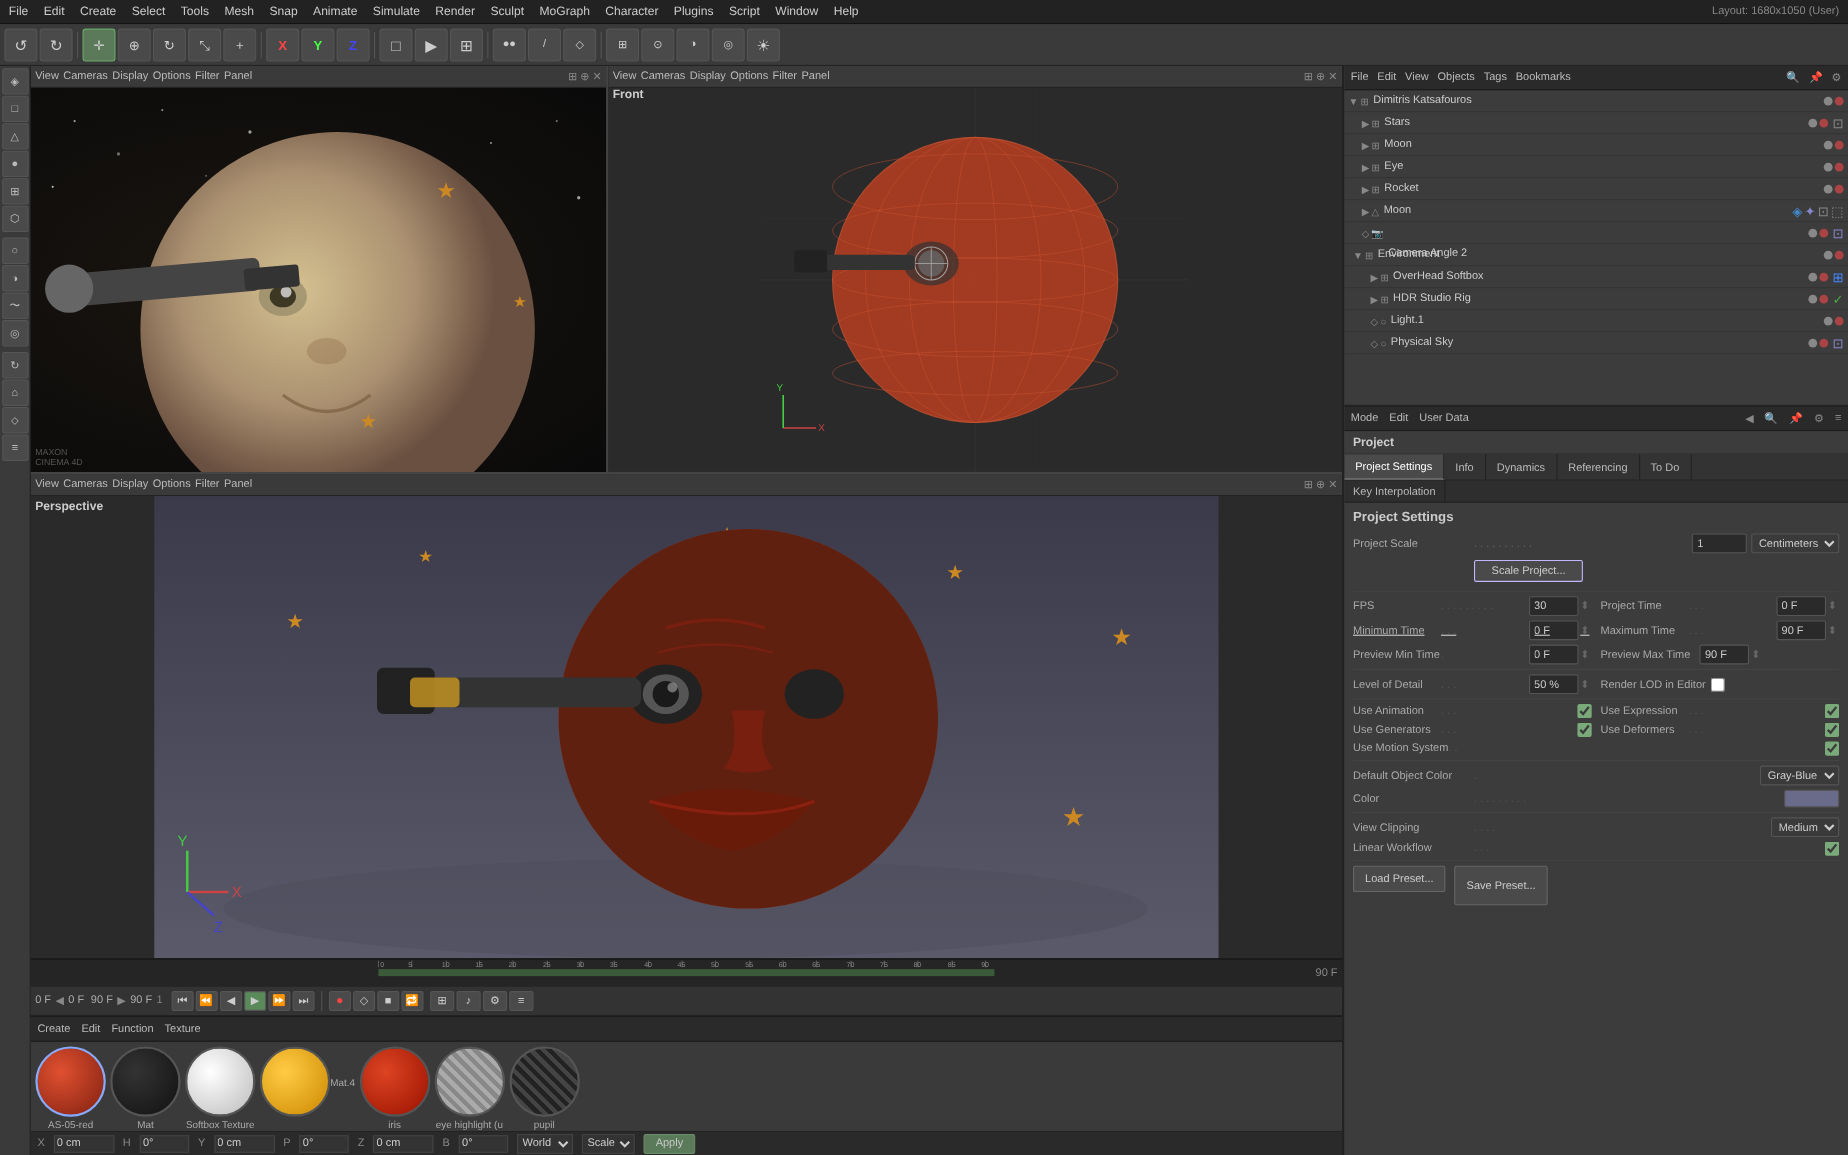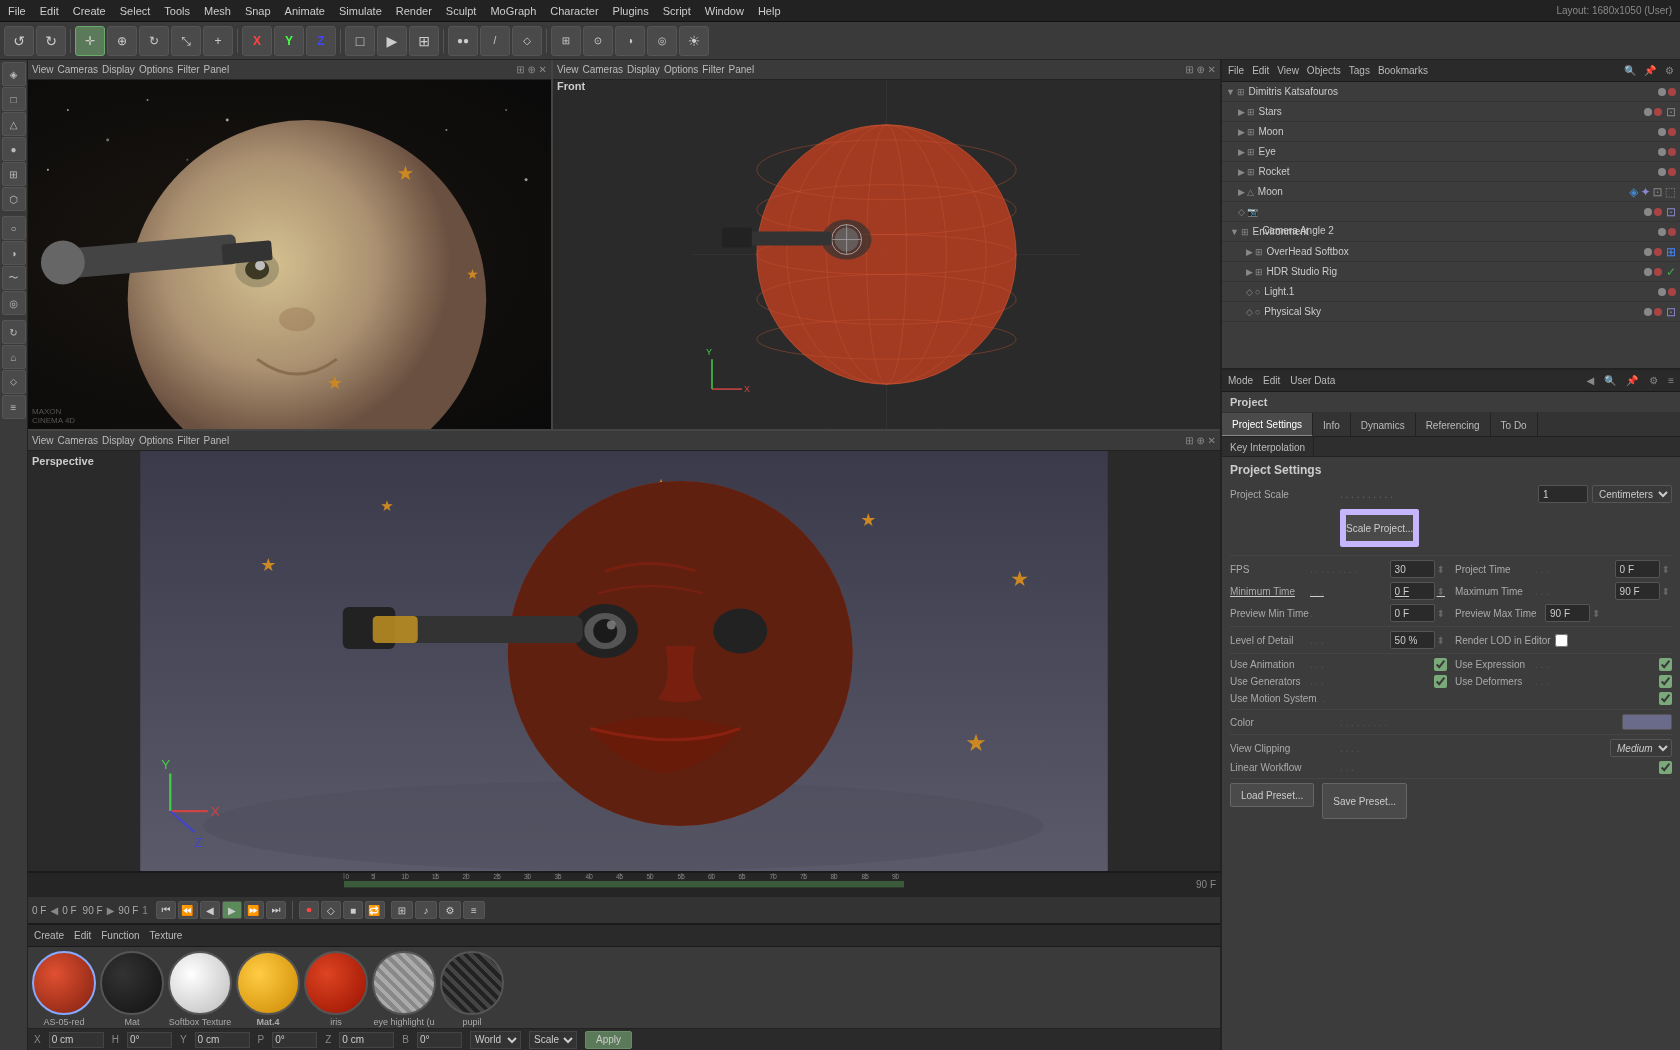--- a/index.html
+++ b/index.html
@@ -365,21 +365,21 @@
         <div style="display:flex;flex-direction:column;align-items:center;cursor:pointer;">
           <div style="width:64px;height:64px;border-radius:50%;background:radial-gradient(circle at 35% 35%, #333, #111);border:2px solid #555;"></div>
           <span style="font-size:9px;color:#aaa;margin-top:2px;">Mat</span>
         </div>
 
         <div style="display:flex;flex-direction:column;align-items:center;cursor:pointer;">
           <div style="width:64px;height:64px;border-radius:50%;background:radial-gradient(circle at 35% 35%, #fff, #bbb);border:2px solid #555;"></div>
           <span style="font-size:9px;color:#aaa;margin-top:2px;">Softbox Texture</span>
         </div>
 
-        <div style="display:flex;flex-direction:column;align-items:center;cursor:pointer;font-weight:bold;">
+        <div style="display:flex;flex-direction:row;align-items:center;cursor:pointer;">
           <div style="width:64px;height:64px;border-radius:50%;background:radial-gradient(circle at 35% 35%, #ffcc44, #cc8800);border:2px solid #555;"></div>
           <span style="font-size:9px;color:#aaa;margin-top:2px;">Mat.4</span>
         </div>
 
         <div style="display:flex;flex-direction:column;align-items:center;cursor:pointer;">
           <div style="width:64px;height:64px;border-radius:50%;background:radial-gradient(circle at 35% 35%, #dd4422, #991100);border:2px solid #555;"></div>
           <span style="font-size:9px;color:#aaa;margin-top:2px;">iris</span>
         </div>
 
         <div style="display:flex;flex-direction:column;align-items:center;cursor:pointer;">
@@ -578,21 +578,21 @@
           <span style="color:#666;font-size:10px;flex:1;">. . . . . . . . . .</span>
           <input type="text" style="width: 50px; background: rgb(42, 42, 42); border: 1px solid rgb(85, 85, 85); color: rgb(204, 204, 204); font-size: 10px; height: 18px; padding: 0px 4px; border-radius: 2px; margin-right: 4px;" value="1">
           <select style="background:#3a3a3a;border:1px solid #555;color:#ccc;font-size:10px;height:18px;padding:0 2px;border-radius:2px;">
             <option>Centimeters</option>
             <option>Meters</option>
             <option>Inches</option>
           </select>
         </div>
 
         <div style="margin-bottom:8px;">
-          <button style="background:#4a4a4a;border:6px solid #c4b5fd;color:#ccc;font-size:10px;height:38px;padding:0 0;border-radius:2px;cursor:pointer;margin-left:110px;">Scale Project...</button>
+          <button style="background:#4a4a4a;border:1px solid #c4b5fd;color:#ccc;font-size:10px;height:20px;padding:0 15px;border-radius:2px;cursor:pointer;margin-left:110px;">Scale Project...</button>
         </div>
 
         <div style="height:1px;background:#444;margin:4px 0;"></div>
 
         <div style="display:flex;align-items:center;margin-bottom:4px;">
           <div style="flex:1;display:flex;align-items:center;">
             <span style="color:#aaa;font-size:10px;min-width:80px;">FPS</span>
             <span style="color:#555;font-size:10px;flex:1;">. . . . . . . . .</span>
             <input type="text" style="width: 45px; background: rgb(42, 42, 42); border: 1px solid rgb(85, 85, 85); color: rgb(204, 204, 204); font-size: 10px; height: 18px; padding: 0px 4px; border-radius: 2px;" value="30">
             <span style="color:#666;font-size:10px;margin:0 2px;">⬍</span>
@@ -680,33 +680,40 @@
         <div style="display:flex;align-items:center;margin-bottom:4px;">
           <div style="flex:1;display:flex;align-items:center;">
             <span style="color:#aaa;font-size:10px;min-width:80px;">Use Motion System</span>
             <span style="color:#555;font-size:10px;flex:1;">. .</span>
             <input type="checkbox" checked="" style="accent-color: rgb(122, 170, 122);">
           </div>
         </div>
 
         <div style="height:1px;background:#444;margin:4px 0;"></div>
 
+        <div style="display:flex;align-items:center;margin-bottom:4px;">
+          <span style="color:#aaa;font-size:10px;min-width:110px;">Default Object Color</span>
+          <span style="color:#555;font-size:10px;flex:1;">.</span>
+          <select style="background:#3a3a3a;border:1px solid #555;color:#ccc;font-size:10px;height:18px;padding:0 2px;border-radius:2px;">
+            <option>Gray-Blue</option>
+          </select>
+        </div>
 
         <div style="display:flex;align-items:center;margin-bottom:4px;">
           <span style="color:#aaa;font-size:10px;min-width:110px;">Color</span>
           <span style="color:#555;font-size:10px;flex:1;">. . . . . . . . .</span>
           <div style="width:50px;height:16px;background:#6a6a8a;border:1px solid #555;border-radius:2px;cursor:pointer;"></div>
         </div>
 
         <div style="height:1px;background:#444;margin:4px 0;"></div>
 
         <div style="display:flex;align-items:center;margin-bottom:4px;">
           <span style="color:#aaa;font-size:10px;min-width:110px;">View Clipping</span>
           <span style="color:#555;font-size:10px;flex:1;">. . . .</span>
-          <select style="background:#3a3a3a;border:1px solid #555;color:#ccc;font-size:10px;height:18px;padding:0 2px;border-radius:2px;font-style:italic;">
+          <select style="background:#3a3a3a;border:1px solid #555;color:#ccc;font-size:10px;height:18px;padding:0 2px;border-radius:2px;">
             <option>Medium</option>
             <option>Near</option>
             <option>Far</option>
           </select>
         </div>
 
         <div style="display:flex;align-items:center;margin-bottom:4px;">
           <span style="color:#aaa;font-size:10px;min-width:110px;">Linear Workflow</span>
           <span style="color:#555;font-size:10px;flex:1;">. . .</span>
           <input type="checkbox" checked="" style="accent-color: rgb(122, 170, 122);">

